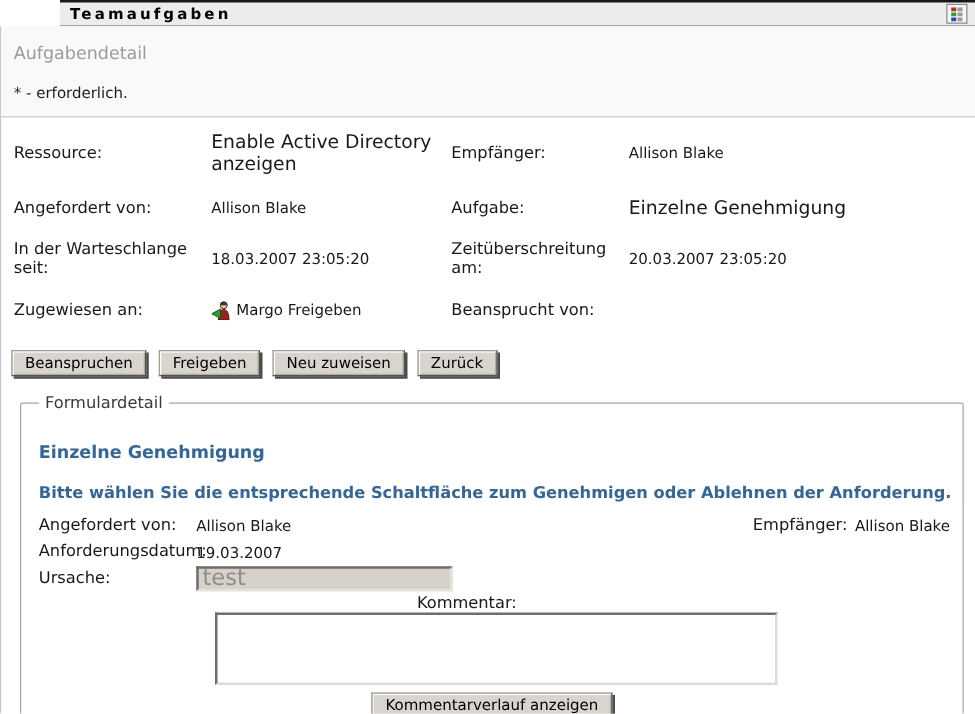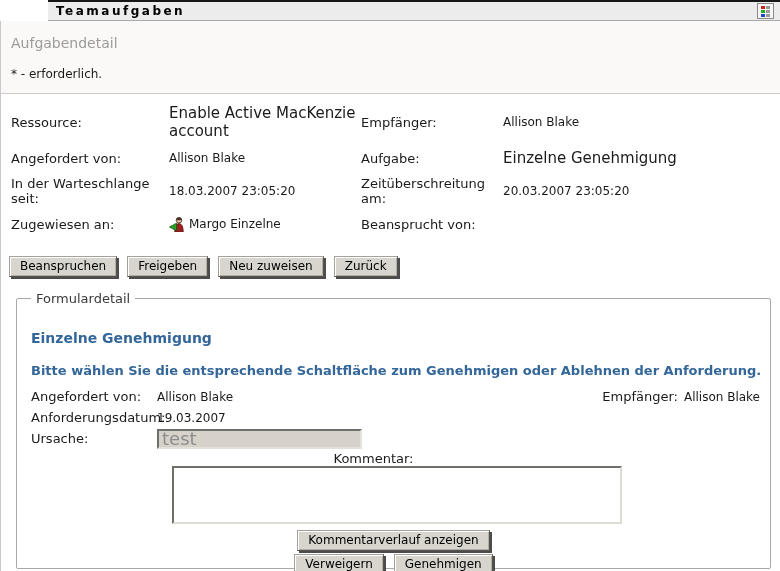--- a/index.html
+++ b/index.html
@@ -27,21 +27,21 @@
   .content { height:550px; border-left:1px solid #c9c9c9; }
 
   
   .intro { background:#faf9f7; border-bottom:1px solid #cccccc; height:73px; padding:14px 22px 0 10px; }
   .intro-heading { color:#9b9b9b; font-size:14px; margin-bottom:16px; }
   .intro-required { color:#1a1a1a; font-size:12px; }
 
   
   .details {
     display:grid; grid-template-columns:158px 192px 142px 1fr;
-    padding:10px 6px 6px 10px; row-gap:4px;
+    padding:10px 6px 6px 10px; row-gap:12px;
   }
   .details .cell { min-height:28px; display:flex; align-items:center; }
   .dlabel { font-size:13px; color:#1a1a1a; }
   .dvalue { font-size:12px; color:#1a1a1a; }
   .dvalue.large { font-size:15px; }
   .assigned { display:flex; align-items:center; gap:4px; }
 
   
   .btn {
     font-family:"DejaVu Sans","Liberation Sans",sans-serif;
@@ -103,21 +103,21 @@
   <div class="content">
 
     <div class="intro">
       <div class="intro-heading">Aufgabendetail</div>
       <div class="intro-required">* - erforderlich.</div>
     </div>
 
     <div class="details">
 
       <div class="cell dlabel">Ressource:</div>
-      <div class="cell dvalue large">Enable Active MacKenzie account</div>
+      <div class="cell dvalue large">Enable Active Directory anzeigen</div>
       <div class="cell dlabel">Empfänger:</div>
       <div class="cell dvalue">Allison Blake</div>
 
       <div class="cell dlabel">Angefordert von:</div>
       <div class="cell dvalue">Allison Blake</div>
       <div class="cell dlabel">Aufgabe:</div>
       <div class="cell dvalue large">Einzelne Genehmigung</div>
 
       <div class="cell dlabel">In der Warteschlange seit:</div>
       <div class="cell dvalue">18.03.2007 23:05:20</div>
@@ -126,21 +126,21 @@
 
       <div class="cell dlabel">Zugewiesen an:</div>
       <div class="cell dvalue">
         <span class="assigned">
           <svg width="16" height="16" viewBox="0 0 16 16">
             <circle cx="10" cy="4.2" r="2.8" fill="#e8c39e" stroke="#4a3420" stroke-width="0.8"></circle>
             <path d="M10,1.4 a2.8,2.8 0 0 1 2.8,2.8 l-5.6,0 a2.8,2.8 0 0 1 2.8,-2.8 Z" fill="#463227"></path>
             <path d="M5.8,16 C5.8,10.4 7.6,7.6 10,7.6 C12.4,7.6 14.2,10.4 14.2,16 Z" fill="#a02020" stroke="#5a0f0f" stroke-width="0.8"></path>
             <polygon points="0.5,11 7.5,7.2 7.5,14.8" fill="#2ca02c" stroke="#0a5a0a" stroke-width="0.8"></polygon>
           </svg>
-          <span>Margo Einzelne</span>
+          <span>Margo Freigeben</span>
         </span>
       </div>
       <div class="cell dlabel">Beansprucht von:</div>
       <div class="cell dvalue"></div>
     </div>
 
     <div class="toolbar">
       <button class="btn">Beanspruchen</button>
       <button class="btn">Freigeben</button>
       <button class="btn">Neu zuweisen</button>

